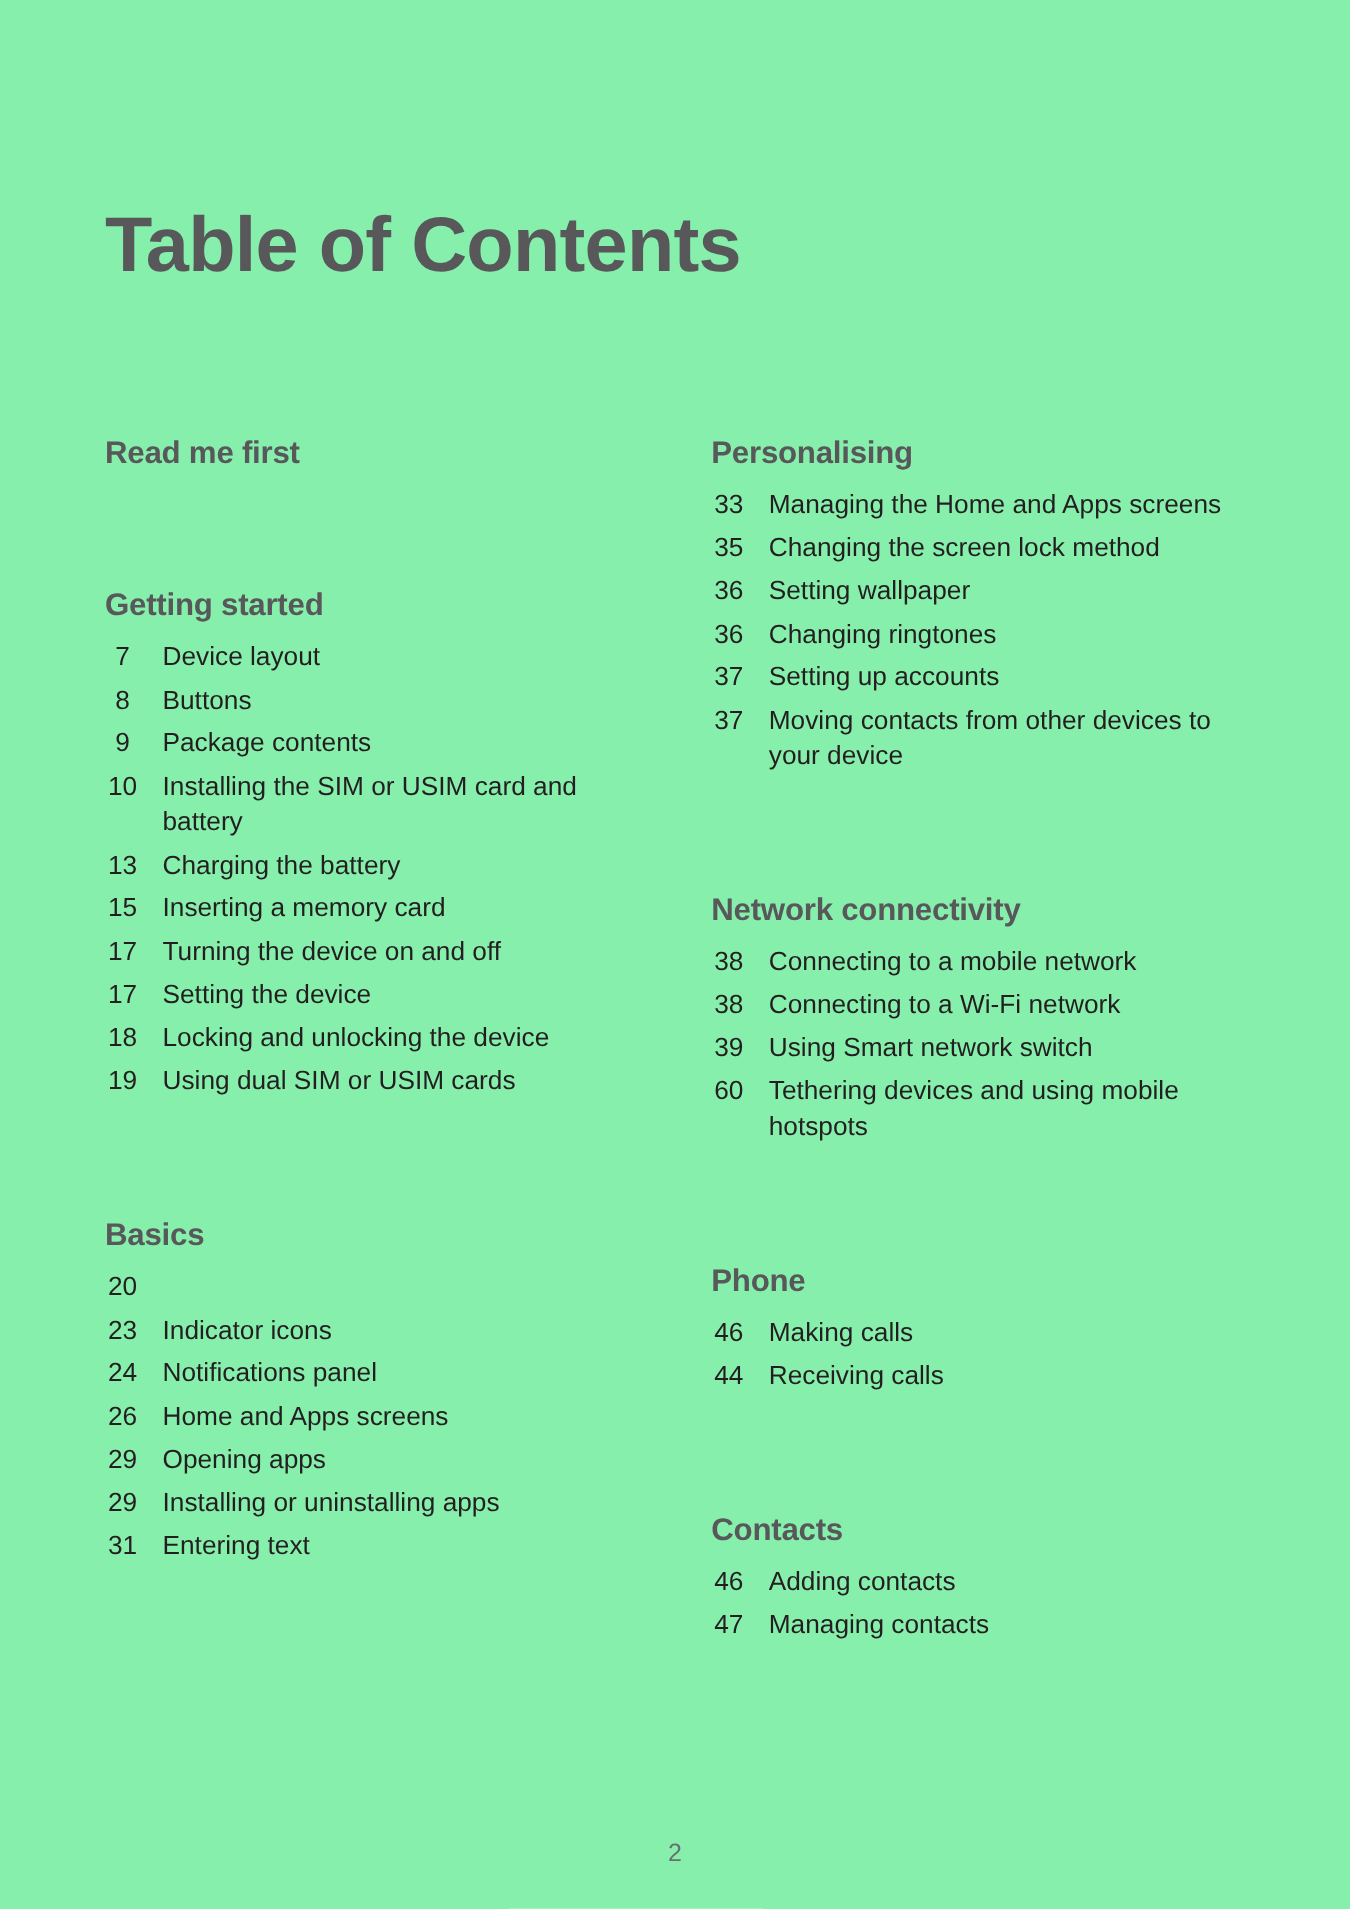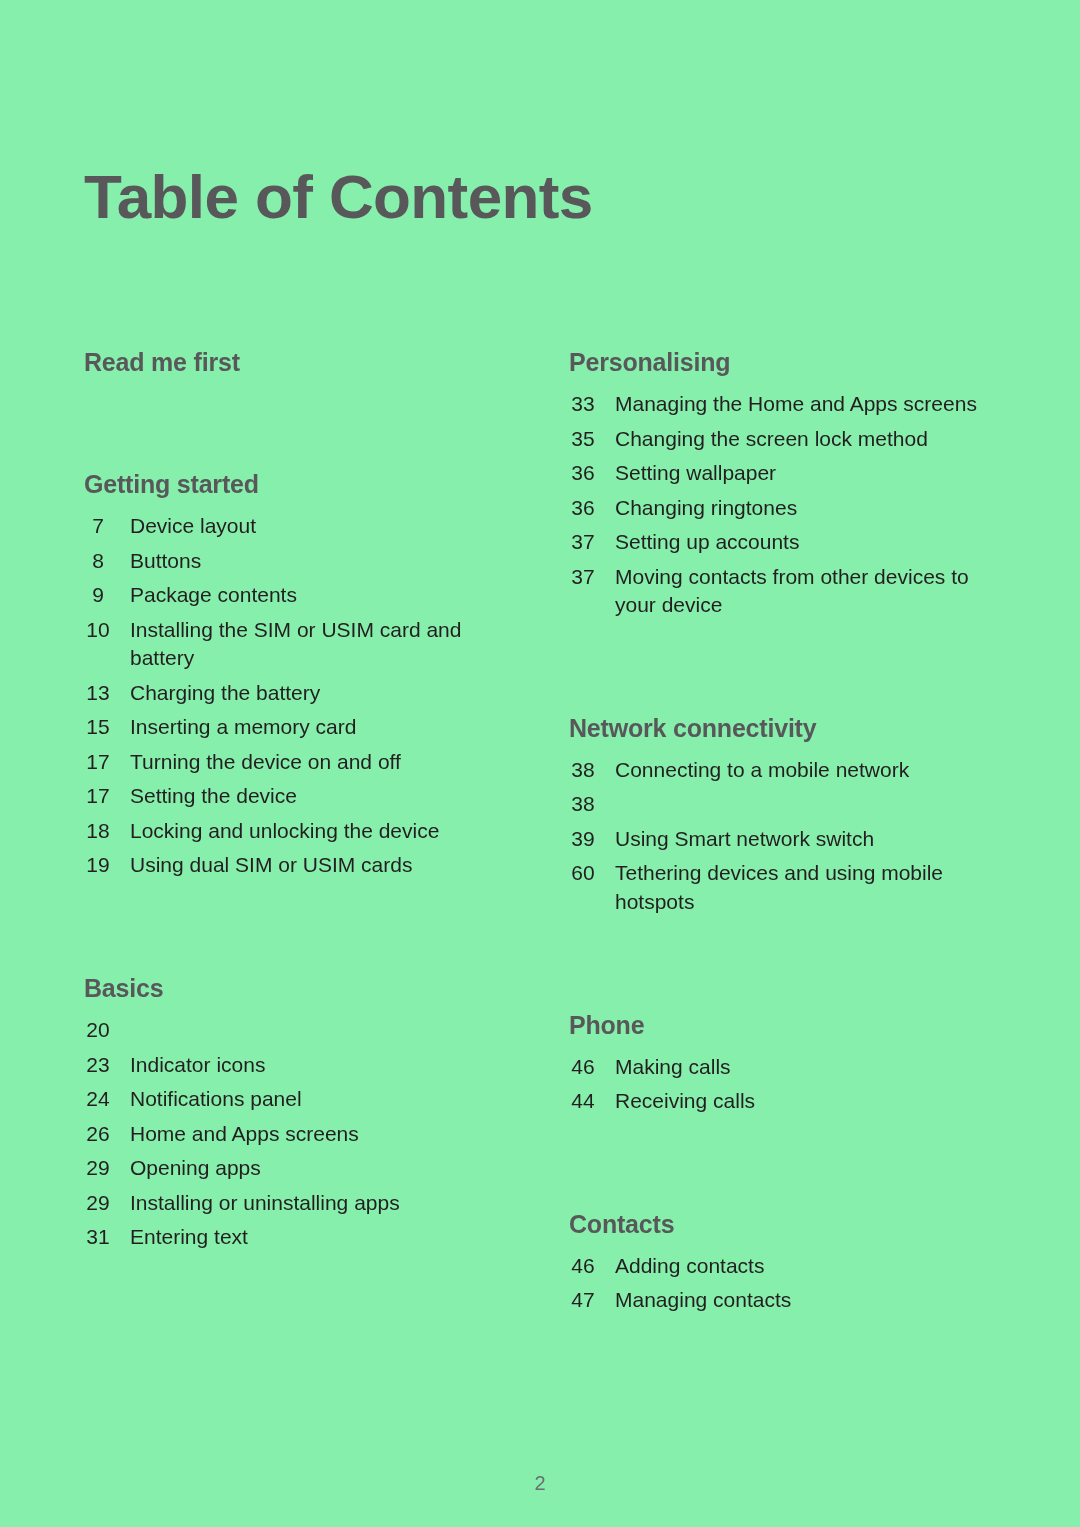--- a/index.html
+++ b/index.html
@@ -232,20 +232,21 @@
         </div>
         <div class="toc-section">
           <div class="section-heading">Network connectivity</div>
           <ul class="entries">
             <li class="entry">
               <span class="entry-page">38</span>
               <span class="entry-title">Connecting to a mobile network</span>
             </li>
             <li class="entry">
               <span class="entry-page">38</span>
+              <span class="entry-title">Connecting to a Wi-Fi network</span>
             </li>
             <li class="entry">
               <span class="entry-page">39</span>
               <span class="entry-title">Using Smart network switch</span>
             </li>
             <li class="entry">
               <span class="entry-page">60</span>
               <span class="entry-title">Tethering devices and using mobile hotspots</span>
             </li>
           </ul>

